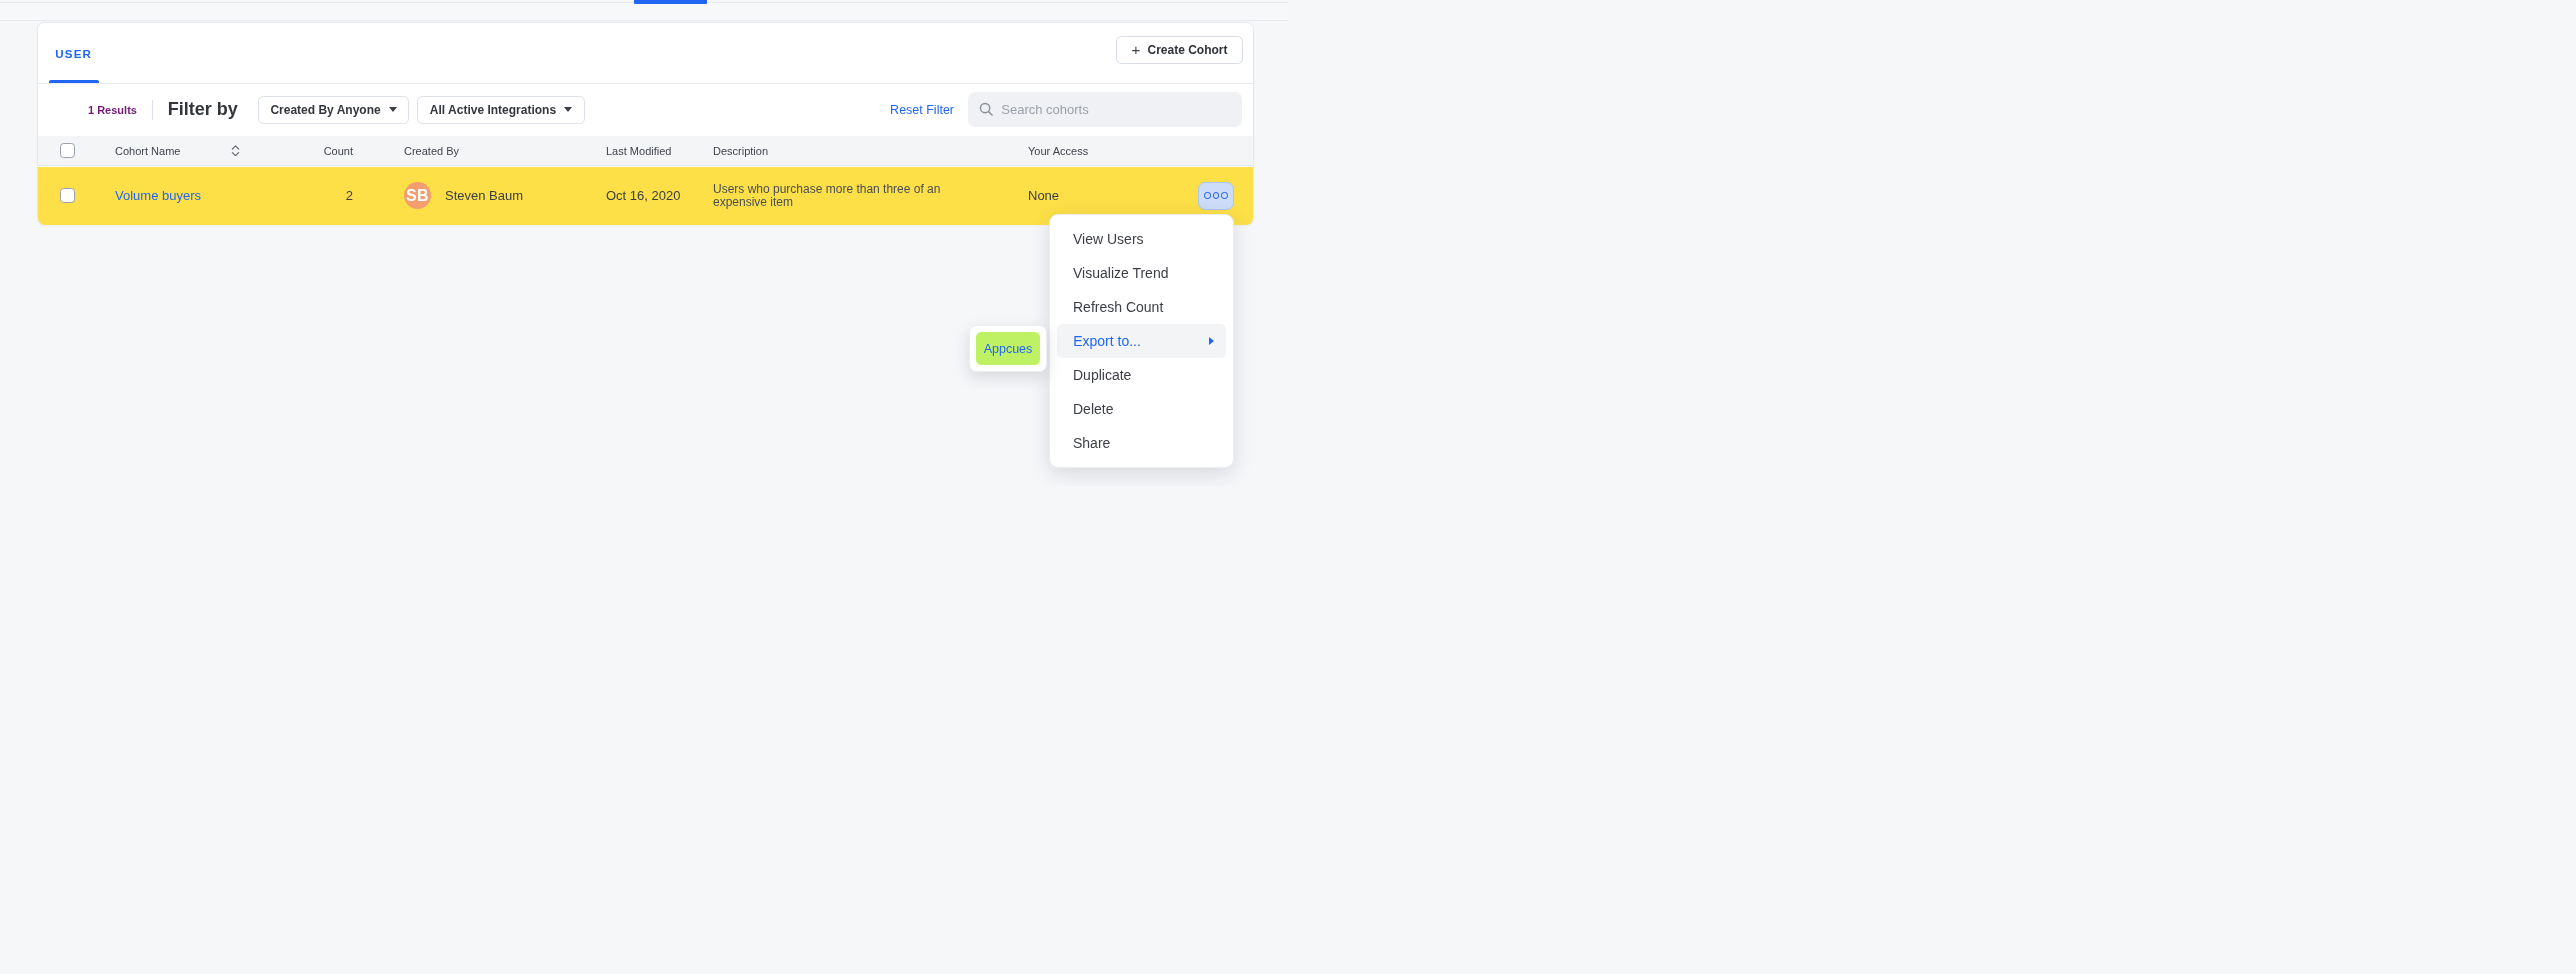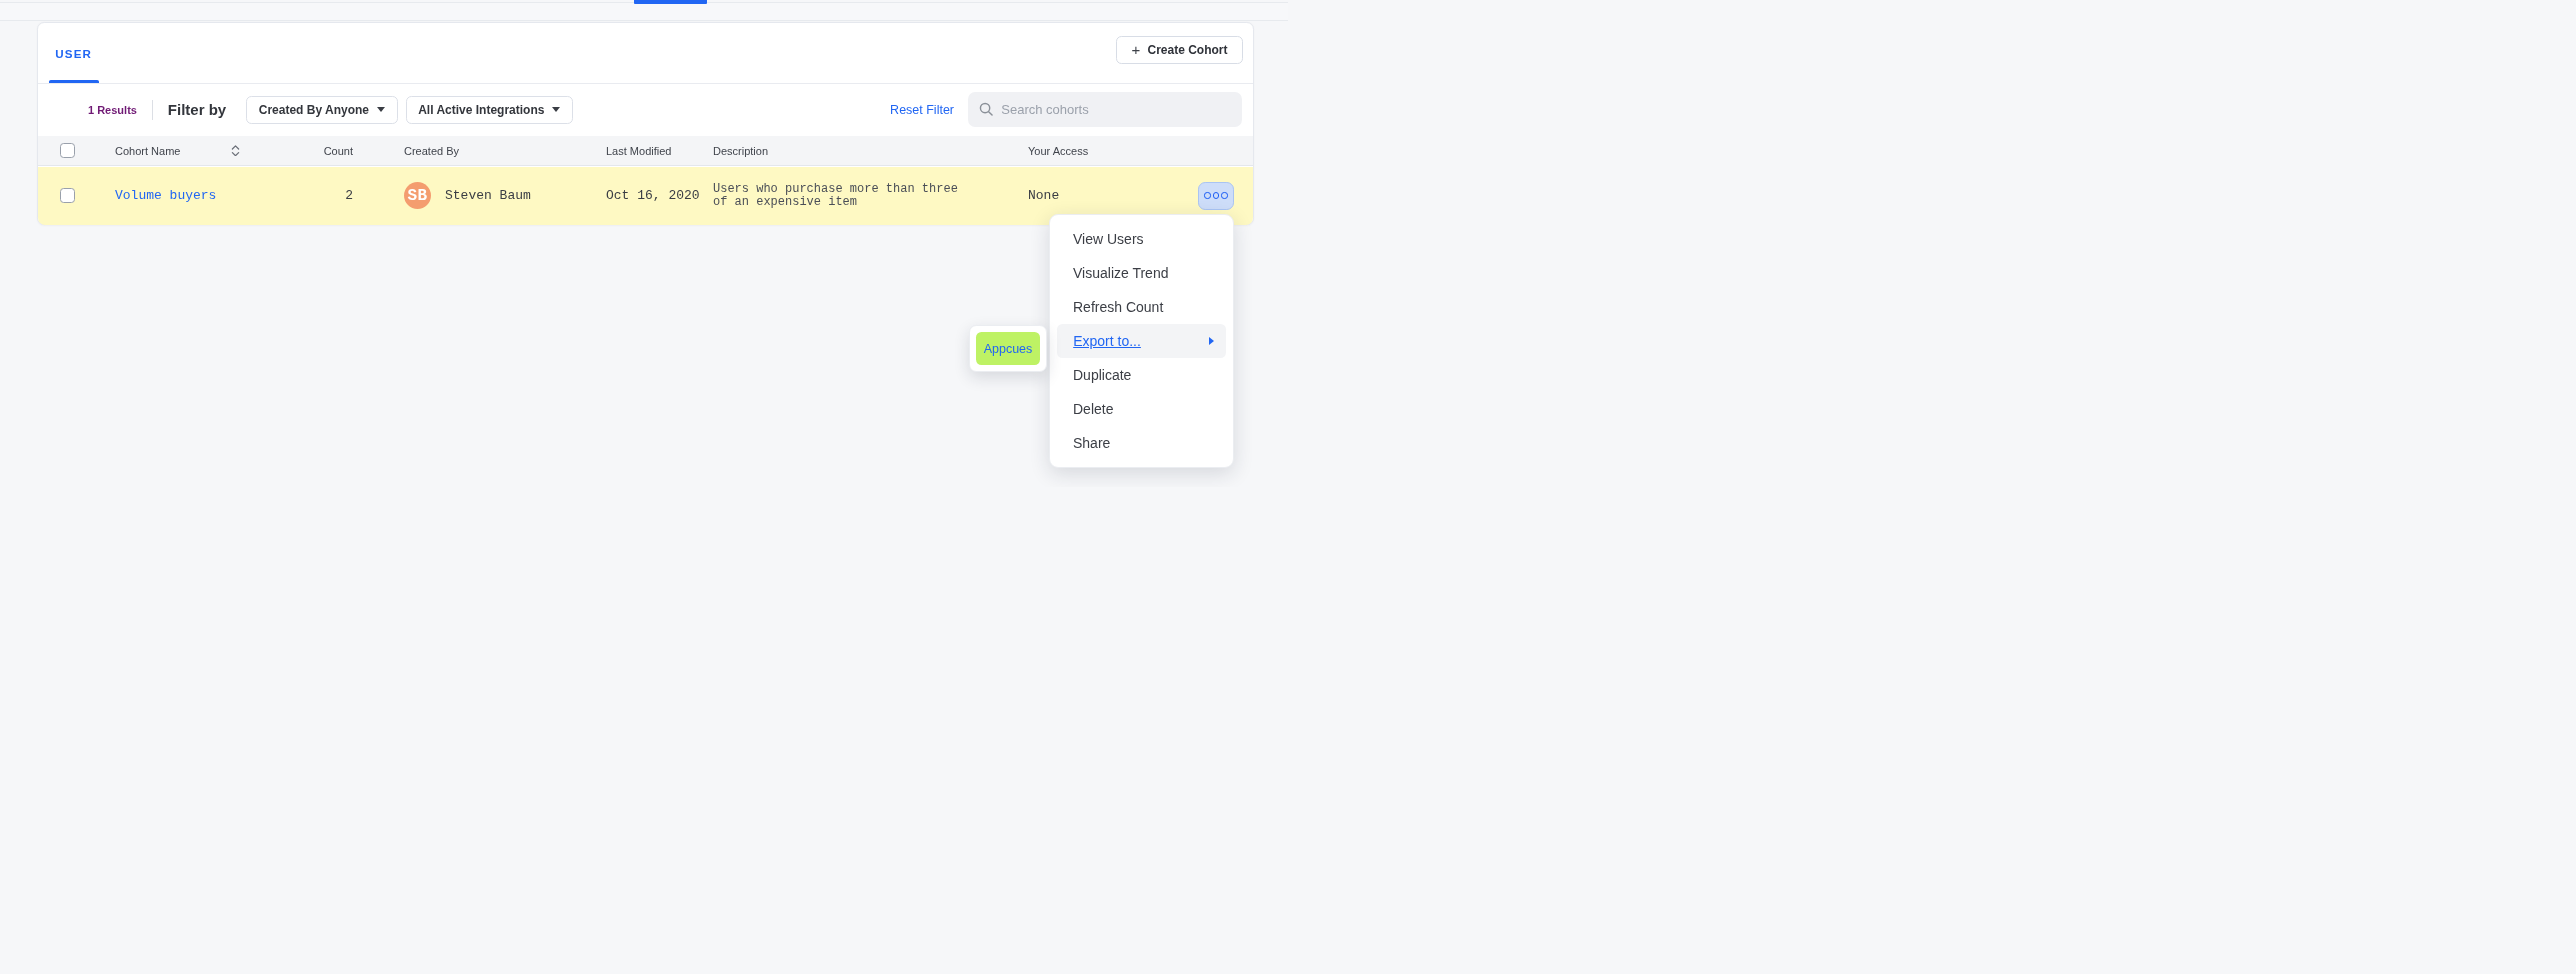--- a/index.html
+++ b/index.html
@@ -58,21 +58,21 @@
   .plus-glyph { font-size: 15px; font-weight: 400; color: #3d4148; line-height: 1; margin-top: -0.9px; }
 
   
   .filter-bar {
     position: absolute; top: 61px; left: 0; right: 0; height: 52px;
     display: flex; align-items: center;
     padding-left: 50px; padding-right: 10.7px;
   }
   .results-count { font-size: 11px; font-weight: 700; color: #701a75; white-space: nowrap; }
   .v-divider { width: 0.9px; height: 20px; background: #dcdfe5; margin: 0 15px; }
-  .filter-by-label { font-size: 15px; font-weight: 600; color: #33363c; white-space: nowrap; }
+  .filter-by-label { font-size: 18px; font-weight: 600; color: #33363c; white-space: nowrap; }
   .dropdown-btn {
     height: 28px; display: flex; align-items: center; gap: 8px;
     padding: 0 11.6px;
     background: #fff; border: 0.9px solid #dce0e8; border-radius: 5.4px;
     font-size: 12px; font-weight: 600; color: #33363c;
     cursor: pointer; white-space: nowrap;
   }
   .dd-created { margin-left: 20px; }
   .dd-integrations { margin-left: 8px; }
   .caret-down {
@@ -96,21 +96,21 @@
 
   
   .thead {
     position: absolute; top: 113px; left: 0, 0; left: 0; right: 0; height: 30px;
     background: #f4f5f7; border-bottom: 0.9px solid #e4e7ec;
   }
   .th { position: absolute; top: 0; height: 30px; display: flex; align-items: center;
         font-size: 11px; font-weight: 500; color: #40444c; white-space: nowrap; gap: 44px; }
   .trow {
     position: absolute; top: 144px; left: 0; right: 0; height: 58px;
-    background: #fef9c3; border-radius: 0 0 7.2px 7.2px; font-family: Liberation Mono, monospace;
+    background: #fde047; border-radius: 0 0 7.2px 7.2px;
   }
   .td { position: absolute; top: 0; height: 58px; display: flex; align-items: center;
         font-size: 13px; color: #3a3d44; white-space: nowrap; }
 
   .col-check    { left: 21.5px;  width: 16px; }
   .col-name     { left: 77px; }
   .col-count    { left: 233px; width: 82px; justify-content: flex-end; }
   .col-created  { left: 366px; }
   .col-modified { left: 545px; margin-left: 23px; }
   .col-desc     { left: 675px; }
@@ -150,21 +150,20 @@
   .menu-item {
     height: 34px; display: flex; align-items: center;
     padding: 0 12.5px 0 23px;
     font-size: 14px; color: #3b3e45; cursor: pointer; white-space: nowrap;
   }
   .menu-item.highlighted {
     margin: 0 7.2px; padding: 0 11.6px 0 16px;
     background: #f3f4f6; border-radius: 5.4px;
     color: #2166f3;
     justify-content: space-between;
-    text-decoration: underline;
   }
   .submenu-arrow {
     width: 0; height: 0;
     border-top: 4.5px solid transparent; border-bottom: 4.5px solid transparent;
     border-left: 5.8px solid #2166f3;
   }
 
   
   .submenu {
     position: absolute; left: 969px; top: 325px; width: 78px; height: 47px;

